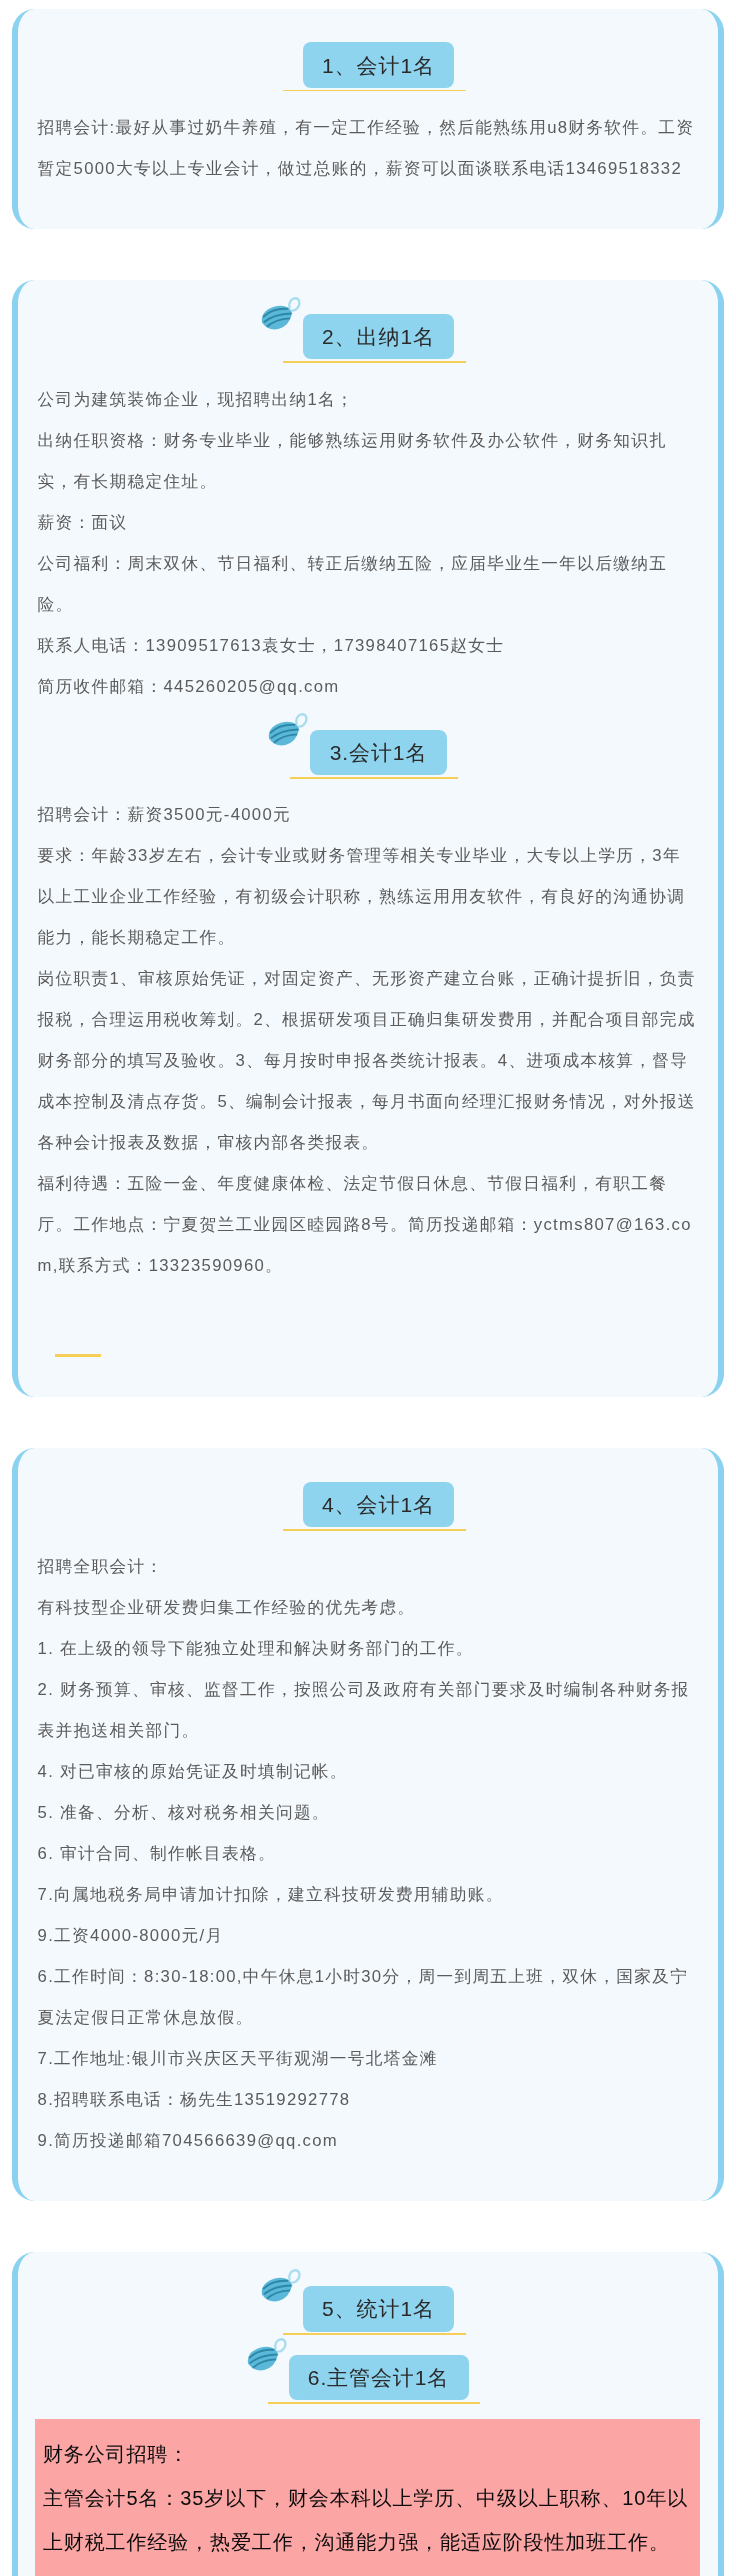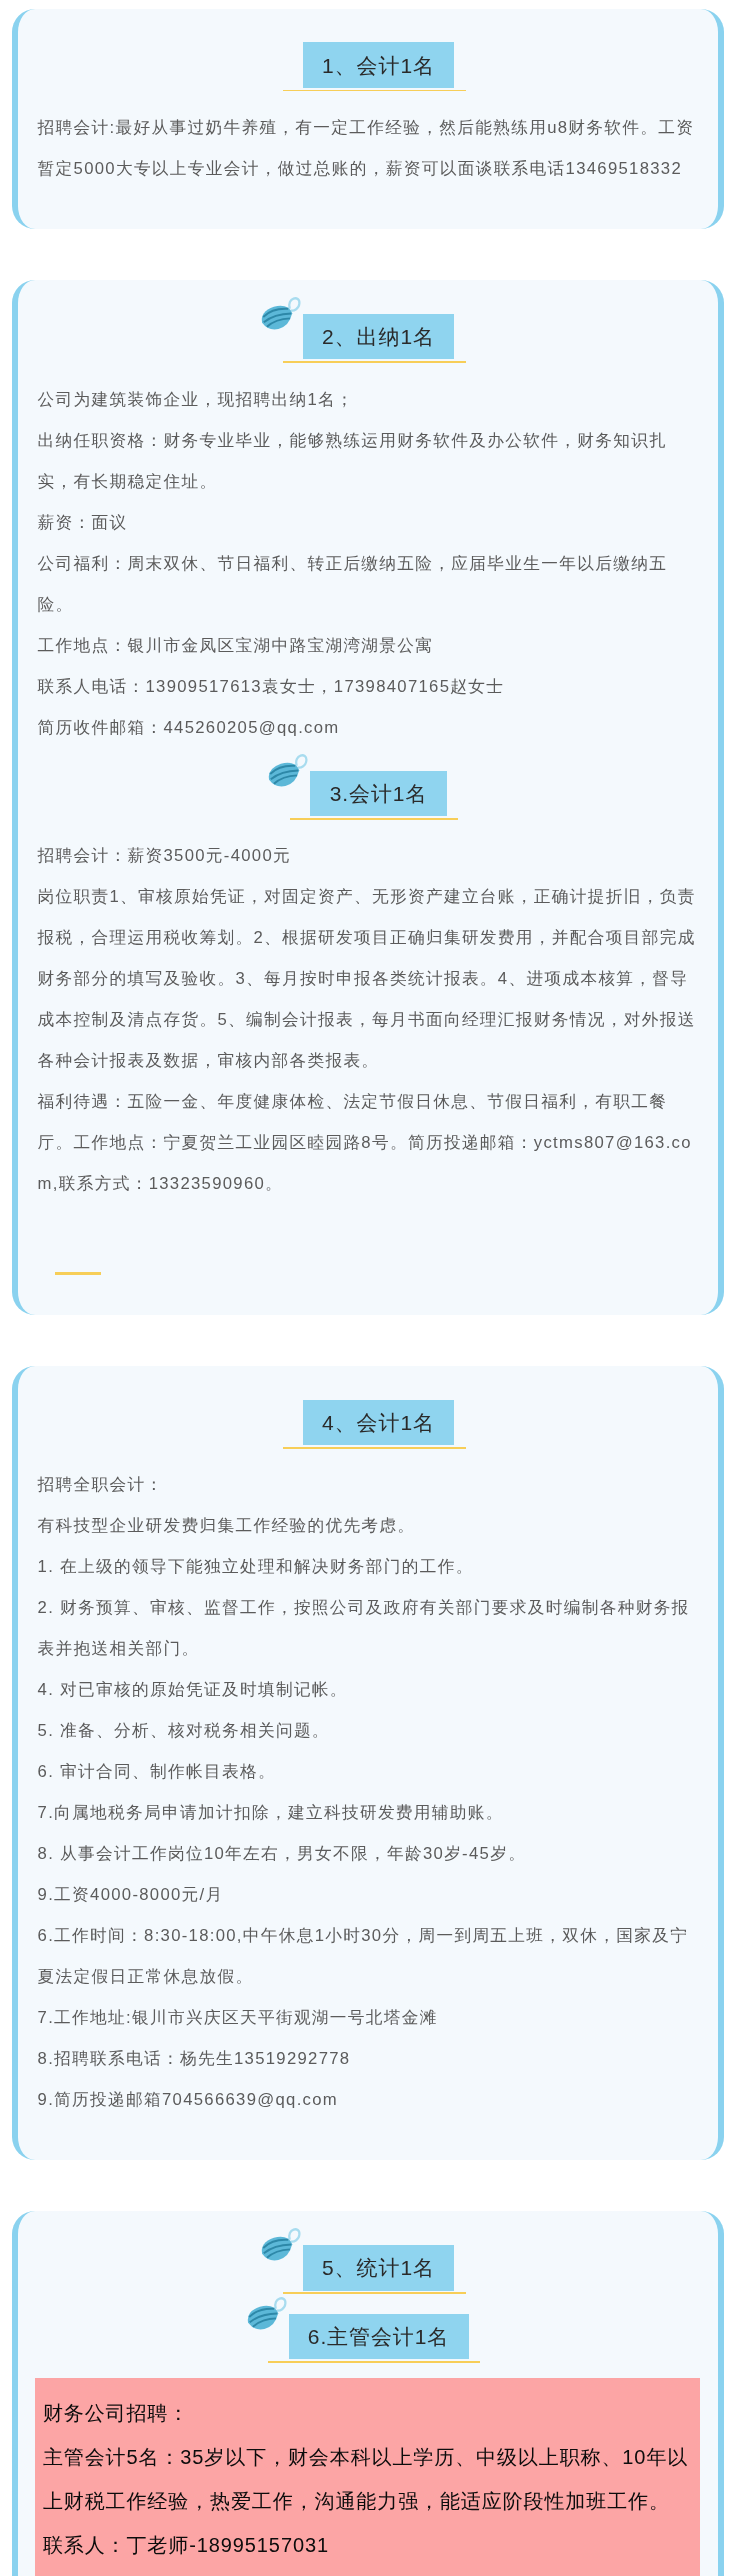--- a/index.html
+++ b/index.html
@@ -29,21 +29,21 @@
   .badge-row.subsequent { margin-top: 23px; }
   .badge-wrap { display: inline-block; position: relative; }
   .badge {
     display: inline-block;
     background: #8fd4ef;
     color: #2a2a2a;
     font-size: 21px;
     letter-spacing: 0.9px;
     line-height: 1;
     padding: 12.3px 19.3px;
-    border-radius: 0;
+    border-radius: 8px;
     min-width: 112px;
     position: relative;
     z-index: 1;
     margin-left: 21px;
   }
   .badge-underline {
     position: absolute;
     left: 0.9px; right: -11.4px; bottom: -3.5px;
     height: 1.8px;
     background: #f7ce58;
@@ -118,21 +118,20 @@
           </svg>
         </span>
         <span class="badge">2、出纳1名</span>
         <span class="badge-underline"></span>
       </span>
     </div>
     <p class="body-text">公司为建筑装饰企业，现招聘出纳1名；</p>
     <p class="body-text">出纳任职资格：财务专业毕业，能够熟练运用财务软件及办公软件，财务知识扎实，有长期稳定住址。</p>
     <p class="body-text">薪资：面议</p>
     <p class="body-text">公司福利：周末双休、节日福利、转正后缴纳五险，应届毕业生一年以后缴纳五险。</p>
-    <p class="body-text">工作地点：银川市金凤区宝湖中路宝湖湾湖景公寓</p>
     <p class="body-text">联系人电话：13909517613袁女士，17398407165赵女士</p>
     <p class="body-text">简历收件邮箱：445260205@qq.com</p>
 
     <div class="badge-row subsequent">
       <span class="badge-wrap">
         <span class="mask-icon">
           <svg width="46" height="42" viewBox="0 0 52 48">
             <path d="M36 18 C 32 5, 48 2, 47 12 C 46.5 18 41 21 37 20" fill="none" stroke="#a8dcef" stroke-width="2.6"></path>
             <g transform="rotate(-16 22 30)">
               <path d="M4 29 Q 5 16 22 15 Q 39 16 40 28 Q 33 41 20 41 Q 8 40 4 29 Z" fill="#5cb8d8"></path>
@@ -140,41 +139,41 @@
               <path d="M6 29 Q 20 23 39 28" stroke="#2d88a8" stroke-width="2.2" fill="none"></path>
               <path d="M8 35 Q 20 29 36 33" stroke="#2d88a8" stroke-width="2.2" fill="none"></path>
             </g>
           </svg>
         </span>
         <span class="badge">3.会计1名</span>
         <span class="badge-underline"></span>
       </span>
     </div>
     <p class="body-text">招聘会计：薪资3500元-4000元</p>
+    <p class="body-text">要求：年龄33岁左右，会计专业或财务管理等相关专业毕业，大专以上学历，3年以上工业企业工作经验，有初级会计职称，熟练运用用友软件，有良好的沟通协调能力，能长期稳定工作。</p>
     <p class="body-text">岗位职责1、审核原始凭证，对固定资产、无形资产建立台账，正确计提折旧，负责报税，合理运用税收筹划。2、根据研发项目正确归集研发费用，并配合项目部完成财务部分的填写及验收。3、每月按时申报各类统计报表。4、进项成本核算，督导成本控制及清点存货。5、编制会计报表，每月书面向经理汇报财务情况，对外报送各种会计报表及数据，审核内部各类报表。</p>
     <p class="body-text">福利待遇：五险一金、年度健康体检、法定节假日休息、节假日福利，有职工餐厅。工作地点：宁夏贺兰工业园区睦园路8号。简历投递邮箱：yctms807@163.com,联系方式：13323590960。</p>
     <div class="yellow-dash"></div>
   </div>
 
   <div class="card">
     <div class="badge-row">
       <span class="badge-wrap">
         <span class="badge">4、会计1名</span>
         <span class="badge-underline"></span>
       </span>
     </div>
     <p class="body-text">招聘全职会计：</p>
     <p class="body-text">有科技型企业研发费归集工作经验的优先考虑。</p>
     <p class="body-text">1. 在上级的领导下能独立处理和解决财务部门的工作。</p>
     <p class="body-text">2. 财务预算、审核、监督工作，按照公司及政府有关部门要求及时编制各种财务报表并抱送相关部门。</p>
     <p class="body-text">4. 对已审核的原始凭证及时填制记帐。</p>
     <p class="body-text">5. 准备、分析、核对税务相关问题。</p>
     <p class="body-text">6. 审计合同、制作帐目表格。</p>
     <p class="body-text">7.向属地税务局申请加计扣除，建立科技研发费用辅助账。</p>
-    <p class="body-text">8. 从事会计工作岗位10年左右，男女不限，年龄30岁-45岁。</p>
     <p class="body-text">9.工资4000-8000元/月</p>
     <p class="body-text">6.工作时间：8:30-18:00,中午休息1小时30分，周一到周五上班，双休，国家及宁夏法定假日正常休息放假。</p>
     <p class="body-text">7.工作地址:银川市兴庆区天平街观湖一号北塔金滩</p>
     <p class="body-text">8.招聘联系电话：杨先生13519292778</p>
     <p class="body-text">9.简历投递邮箱704566639@qq.com</p>
   </div>
 
   <div class="card">
     <div class="badge-row">
       <span class="badge-wrap">

